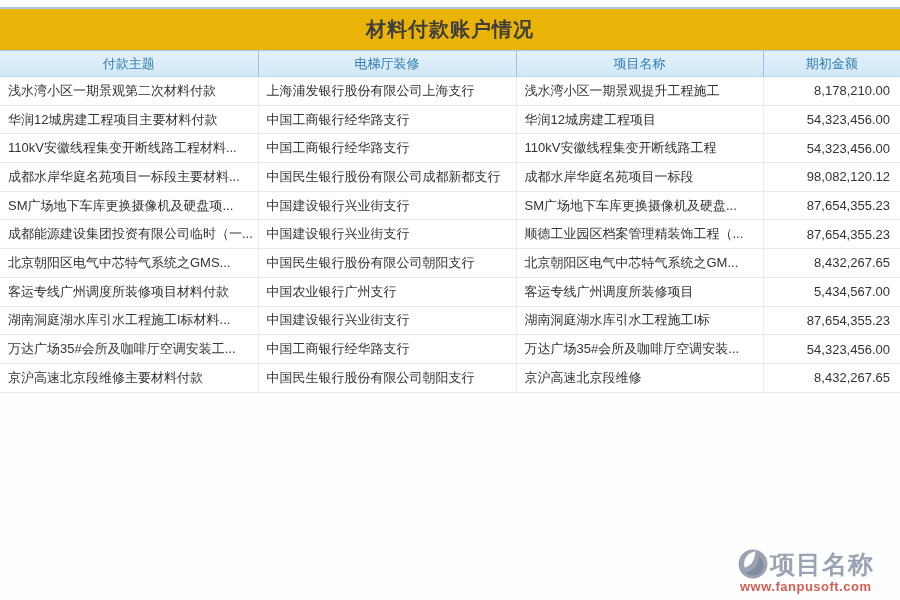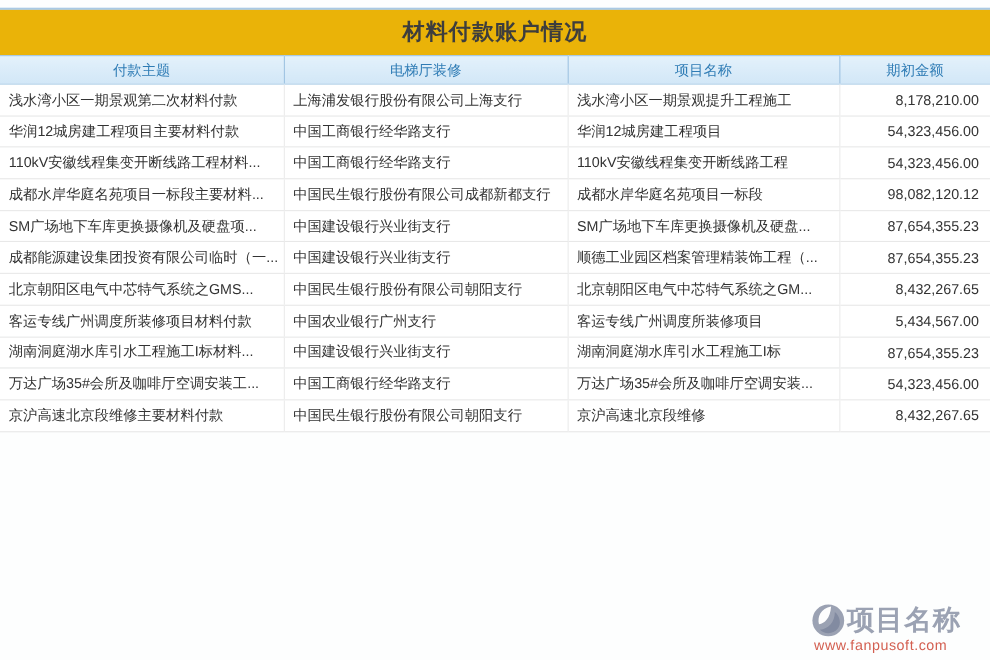--- a/index.html
+++ b/index.html
@@ -83,20 +83,21 @@
     color: #8b93a6;
     letter-spacing: 1px;
     line-height: 1;
   }
   .wm-url {
     margin-top: -2px;
     margin-left: 4px;
     font-size: 13px;
     color: #cc4433;
     letter-spacing: 0.5px;
+    font-weight: bold;
   }
 </style>
 </head>
 <body>
 
 <div class="screen">
   <div class="top-line"></div>
   <div class="page-title">材料付款账户情况</div>
 
   <table class="grid">

